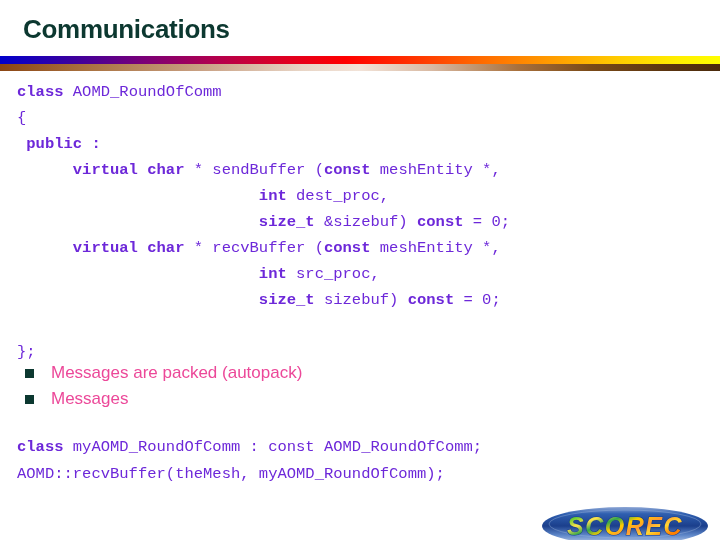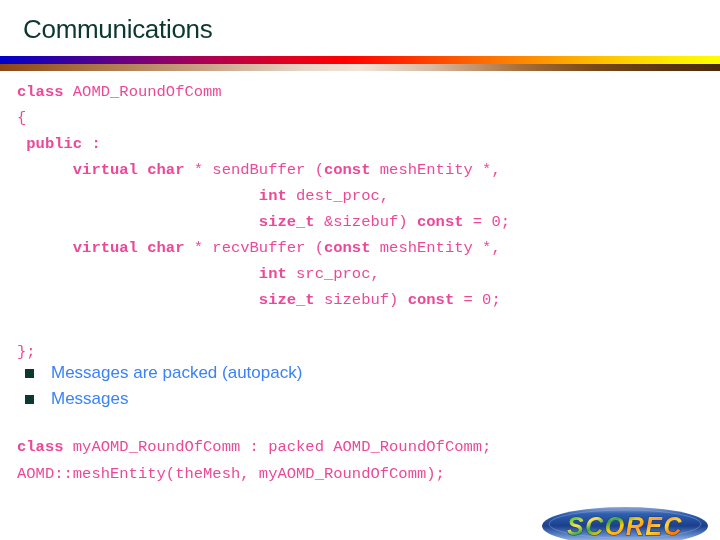--- a/index.html
+++ b/index.html
@@ -14,21 +14,21 @@
     overflow: hidden;
     position: relative;
   }
 
   
   .slide-title {
     position: absolute;
     left: 23px;
     top: 14px;
     font-size: 26px;
-    font-weight: normal;
+    font-weight: bold;
     color: #0c3830;
     letter-spacing: -0.3px;
     white-space: nowrap;
   }
 
   
   .divider {
     position: absolute;
     left: 0;
     top: 56px;
@@ -71,21 +71,21 @@
       #5c3510 92%,
       #4a2a0c 100%);
   }
 
   
   .code-block {
     position: absolute;
     font-family: "Liberation Mono", "DejaVu Sans Mono", monospace;
     font-size: 15.5px;
     line-height: 26px;
-    color: #ec4899;
+    color: #6d28d9;
     white-space: pre;
   }
   #code-top {
     left: 17px;
     top: 79px;
   }
   #code-bottom {
     left: 17px;
     top: 434px;
     line-height: 27px;
@@ -108,21 +108,21 @@
   .bullet-marker {
     width: 9px;
     height: 9px;
     background: #0c3830;
     flex: 0 0 auto;
     margin-right: 17px;
   }
   .bullet-text {
     font-family: "Liberation Sans", sans-serif;
     font-size: 17px;
-    color: #3b82f6;
+    color: #ec4899;
     white-space: nowrap;
   }
 
   
   .logo {
     position: absolute;
     left: 540px;
     top: 504px;
     width: 170px;
     height: 45px;
@@ -145,21 +145,21 @@
   <div class="bullet-row">
     <span class="bullet-marker"></span>
     <span class="bullet-text">Messages are packed (autopack)</span>
   </div>
   <div class="bullet-row">
     <span class="bullet-marker"></span>
     <span class="bullet-text">Messages</span>
   </div>
 </div>
 
-<div class="code-block" id="code-bottom"><div class="code-line"><span class="kw">class</span><span> myAOMD_RoundOfComm : packed AOMD_RoundOfComm;</span></div><div class="code-line"><span>AOMD::meshEntity(theMesh, myAOMD_RoundOfComm);</span></div></div>
+<div class="code-block" id="code-bottom"><div class="code-line"><span class="kw">class</span><span> myAOMD_RoundOfComm : const AOMD_RoundOfComm;</span></div><div class="code-line"><span>AOMD::recvBuffer(theMesh, myAOMD_RoundOfComm);</span></div></div>
 
 <div class="logo">
   <svg width="170" height="45" viewBox="0 0 170 45">
     <defs>
       <linearGradient id="ellipseGrad" x1="0" y1="0" x2="0" y2="1">
         <stop offset="0%" stop-color="#8fa8d6"></stop>
         <stop offset="18%" stop-color="#2f5fb0"></stop>
         <stop offset="50%" stop-color="#1b3f8c"></stop>
         <stop offset="74%" stop-color="#5d86c8"></stop>
         <stop offset="100%" stop-color="#c9d6ee"></stop>

